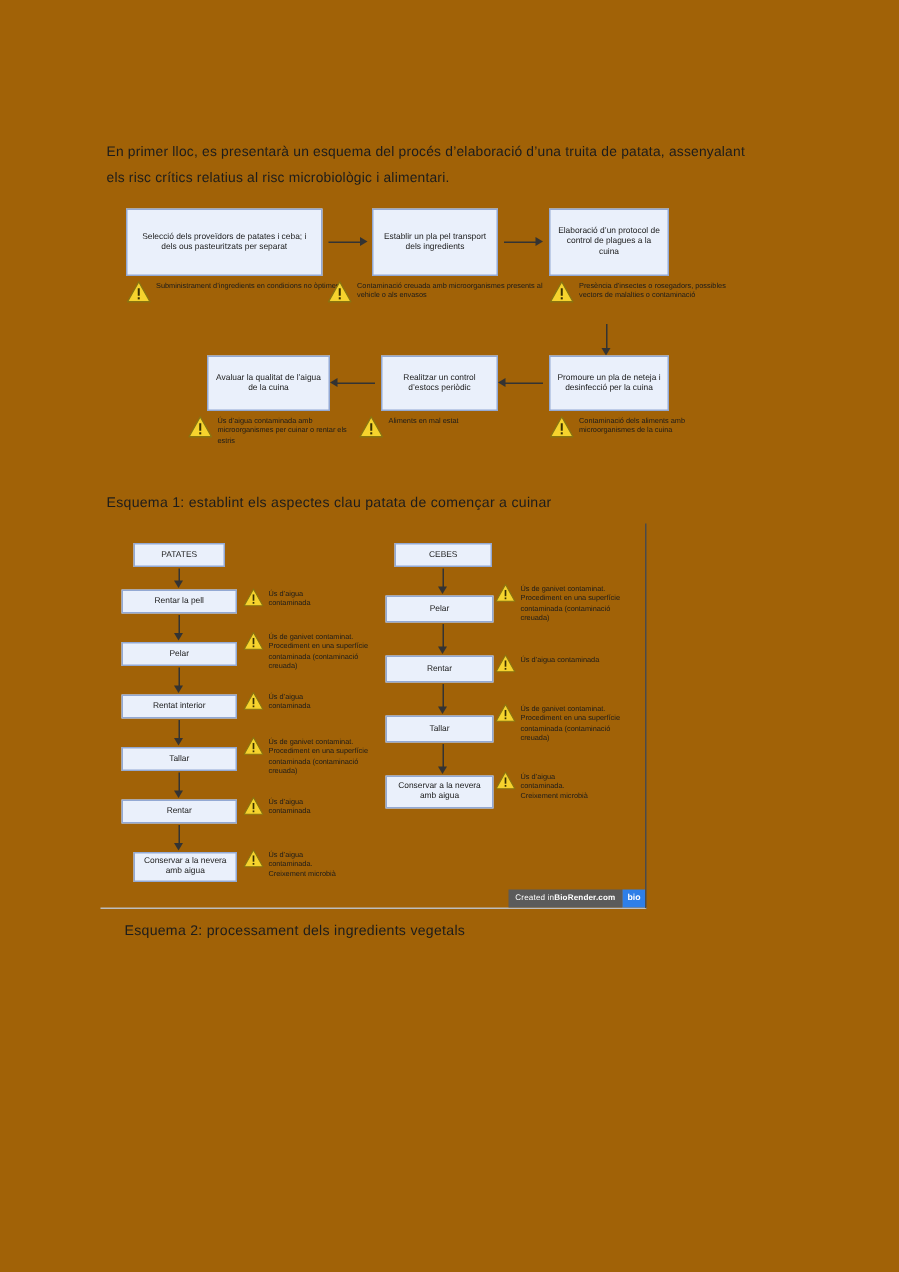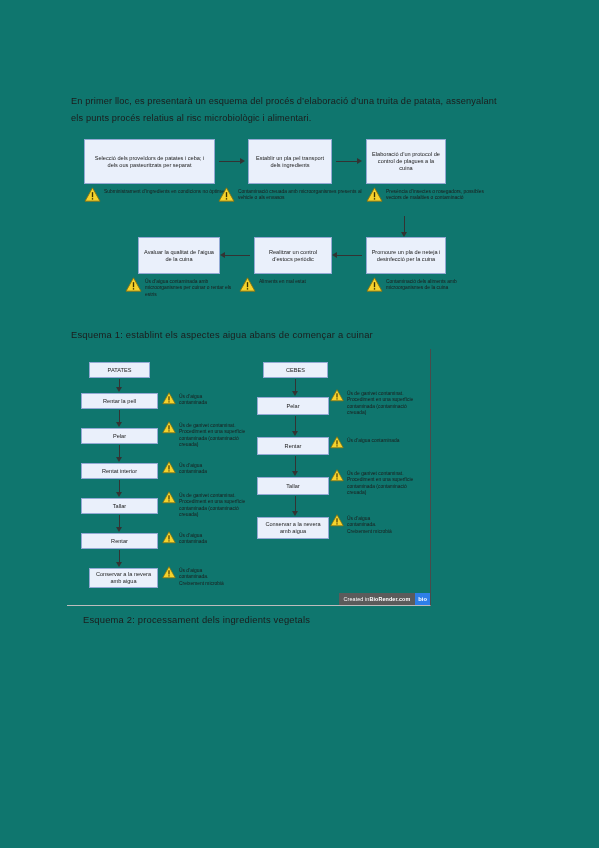--- a/index.html
+++ b/index.html
@@ -12,21 +12,21 @@
     height: 848px;
     position: relative;
     font-family: "Liberation Sans", sans-serif;
     color: #1a1a1a;
     overflow: hidden;
   }
 
   .page {
     position: absolute;
     inset: 0;
-    background: #0f766e;
+    background: #a16207;
     padding-left: 16px;
   }
 
   
   .intro {
     position: absolute;
     left: 71px;
     top: 93px;
     width: 460px;
     font-size: 9.2px;
@@ -153,21 +153,21 @@
     padding: 0 3px;
   }
 </style>
 </head>
 <body>
 
 <div class="page">
 
   <div class="intro">
     <p>En primer lloc, es presentarà un esquema del procés d’elaboració d’una truita de patata, assenyalant</p>
-    <p>els punts procés relatius al risc microbiològic i alimentari.</p>
+    <p>els risc crítics relatius al risc microbiològic i alimentari.</p>
   </div>
 
   <div id="diagram-1">
 
     <div class="fbox" style="left:6px; top:2px; width:131px; height:45px;">Selecció dels proveïdors de patates i ceba; i dels ous pasteuritzats per separat</div>
     <div class="warn" style="left:6px; top:50px; width:150px;">
       <span class="tri">
         <svg viewBox="0 0 20 18">
             <path d="M10 1 L19 17 L1 17 Z" fill="#f6d32d" stroke="#8a7410" stroke-width="1.1" stroke-linejoin="round"></path>
             <rect x="9.2" y="6.2" width="1.6" height="6" fill="#3a3000"></rect>
@@ -246,21 +246,21 @@
         <svg viewBox="0 0 20 18">
             <path d="M10 1 L19 17 L1 17 Z" fill="#f6d32d" stroke="#8a7410" stroke-width="1.1" stroke-linejoin="round"></path>
             <rect x="9.2" y="6.2" width="1.6" height="6" fill="#3a3000"></rect>
             <rect x="9.2" y="13.4" width="1.6" height="1.7" fill="#3a3000"></rect>
           </svg>
       </span>
       <span class="wtext">Ús d’aigua contaminada amb microorganismes per cuinar o rentar els estris</span>
     </div>
   </div>
 
-  <div class="caption" id="caption-1">Esquema 1: establint els aspectes aigua abans de començar a cuinar</div>
+  <div class="caption" id="caption-1">Esquema 1: establint els aspectes clau patata de començar a cuinar</div>
 
   <div id="diagram-2">
 
     <div class="fbox" style="left:22px; top:13px; width:61px; height:16px;">PATATES</div>
 
     <div class="arrow v" style="left:52px; top:30px; height:10px;"></div>
     <div class="arrowhead ah-down" style="left:49px; top:38px;"></div>
 
     <div class="fbox" style="left:14px; top:44px; width:77px; height:16px;">Rentar la pell</div>
     <div class="warn small" style="left:95px; top:43px; width:68px;">

